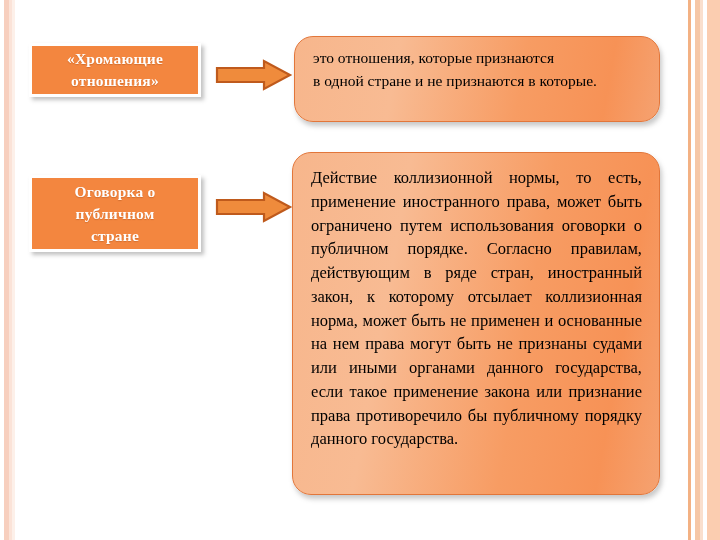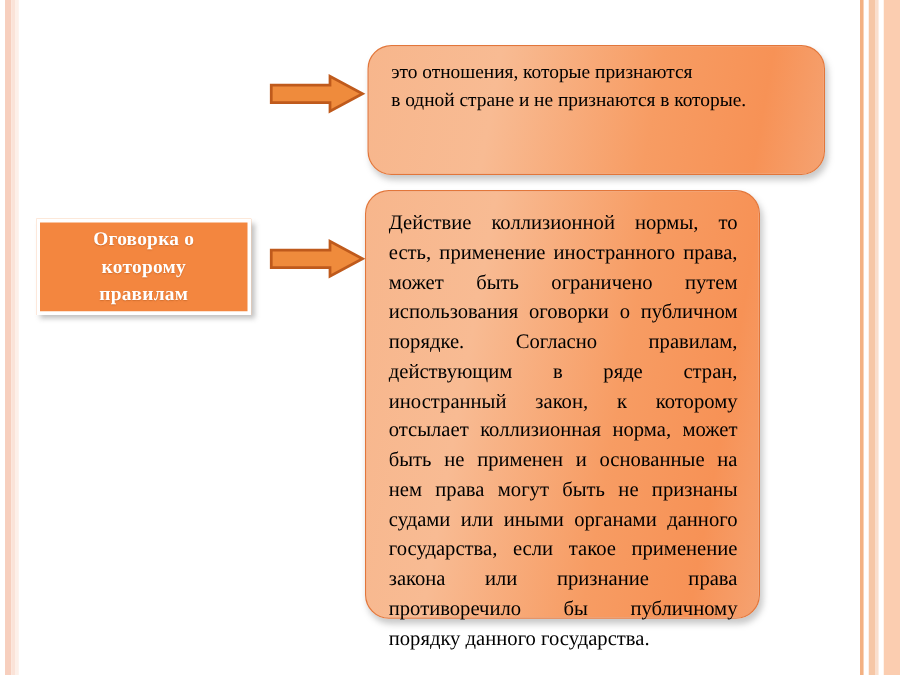--- a/index.html
+++ b/index.html
@@ -78,30 +78,30 @@
     box-sizing: border-box;
     border: 1.5px solid #e2763a;
     border-radius: 19px;
     background: linear-gradient(100deg, #f7b68c 0%, #f8bb93 28%, #f79c63 62%, #f79256 85%, #f5a271 100%);
     box-shadow: 2px 4px 5px rgba(120,120,120,0.40);
     color: #000000;
     font-family: "Liberation Serif", serif;
   }
   #callout-1 {
     left: 294px; top: 36px;
-    width: 366px; height: 104px;
+    width: 366px; height: 86px;
     padding: 10px 16px 0 18px;
     font-size: 15.5px;
     line-height: 1.47;
   }
   #callout-1 .line { white-space: nowrap; }
 
   #callout-2 {
     left: 292px; top: 152px;
-    width: 316px; height: 343px;
+    width: 368px; height: 343px;
     padding: 13px 17px 22px 18px;
     font-size: 16.5px;
     line-height: 1.44;
     text-align: justify;
     text-justify: inter-word;
     hyphens: none;
   }
   #callout-2 p {
     margin: 0;
   }
@@ -115,26 +115,32 @@
   <div class="stripe stripe-left-b"></div>
   <div class="stripe stripe-left-c"></div>
 
   <div class="stripe stripe-r1"></div>
   <div class="stripe stripe-r2"></div>
   <div class="stripe stripe-r3"></div>
   <div class="stripe stripe-r4"></div>
   <div class="stripe stripe-r5"></div>
   <div class="stripe stripe-r6"></div>
 
+  <div class="label-box" id="label-1">
+    <div>
+      <div>«Хромающие</div>
+      <div>отношения»</div>
+    </div>
+  </div>
 
   <div class="label-box" id="label-2">
     <div>
       <div>Оговорка о</div>
-      <div>которому</div>
-      <div>правилам</div>
+      <div>публичном</div>
+      <div>стране</div>
     </div>
   </div>
 
   <svg class="arrow" style="left:214px; top:58px;" width="80" height="34" viewBox="0 0 80 34">
     <polygon points="3,10 50,10 50,3 76,17 50,31 50,24 3,24" fill="#ef8b3c" stroke="#bf5a1c" stroke-width="2.2" stroke-linejoin="miter"></polygon>
   </svg>
 
   <svg class="arrow" style="left:214px; top:190px;" width="80" height="34" viewBox="0 0 80 34">
     <polygon points="3,10 50,10 50,3 76,17 50,31 50,24 3,24" fill="#ef8b3c" stroke="#bf5a1c" stroke-width="2.2" stroke-linejoin="miter"></polygon>
   </svg>

